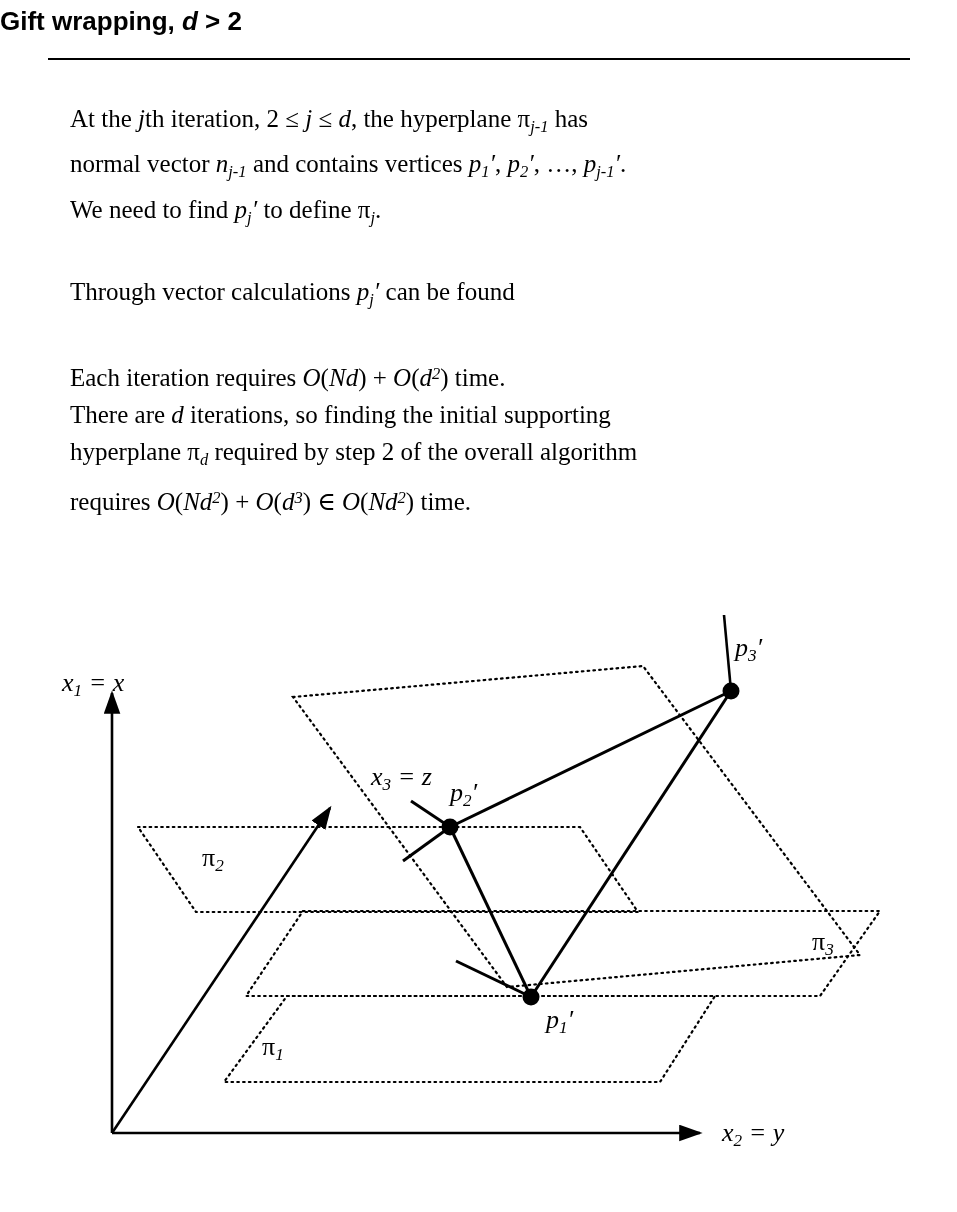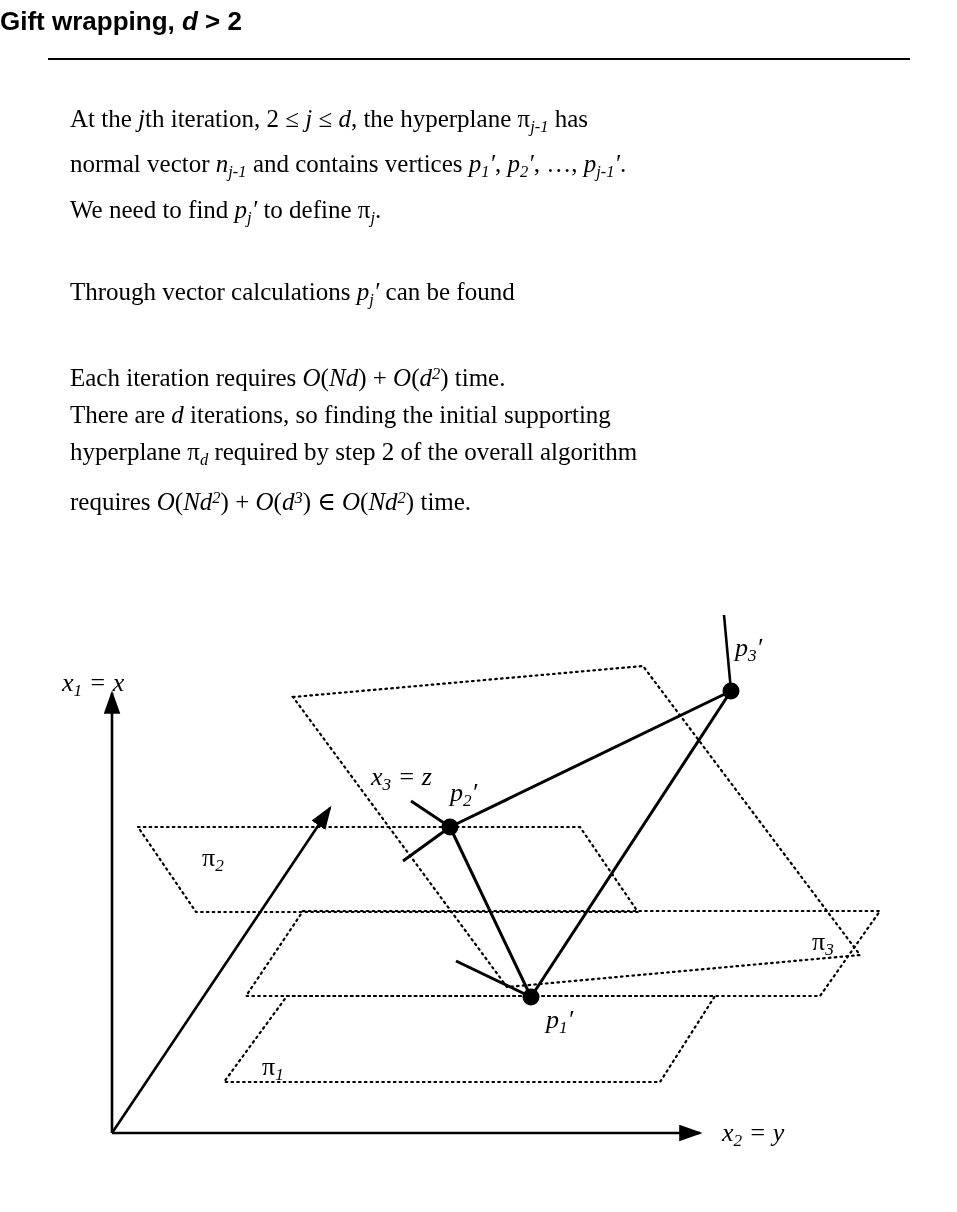--- a/index.html
+++ b/index.html
@@ -164,21 +164,21 @@
     <circle cx="450" cy="237" r="8.5" fill="#000000"></circle>
     <circle cx="731" cy="101" r="8.5" fill="#000000"></circle>
   </svg>
 
   <div class="dlabel" style="left:62px; top:78px;"><i class="mi">x</i><span class="sub">1</span><i class="mi"> = x</i></div>
 
   <div class="dlabel" style="left:722px; top:528px;"><i class="mi">x</i><span class="sub">2</span><i class="mi"> = y</i></div>
 
   <div class="dlabel" style="left:327px; top:172px;margin-left:44px;"><i class="mi">x</i><span class="sub">3</span><i class="mi"> = z</i></div>
 
-  <div class="dlabel" style="left:262px; top:442px;margin-top:20px;"><span>π</span><span class="sub">1</span></div>
+  <div class="dlabel" style="left:262px; top:442px;"><span>π</span><span class="sub">1</span></div>
 
   <div class="dlabel" style="left:202px; top:253px;"><span>π</span><span class="sub">2</span></div>
 
   <div class="dlabel" style="left:812px; top:337px;"><span>π</span><span class="sub">3</span></div>
 
   <div class="dlabel" style="left:535px; top:415px;margin-left:11px;"><i class="mi">p</i><span class="sub">1</span><i class="prime">′</i></div>
 
   <div class="dlabel" style="left:450px; top:188px;"><i class="mi">p</i><span class="sub">2</span><i class="prime">′</i></div>
 
   <div class="dlabel" style="left:735px; top:43px;"><i class="mi">p</i><span class="sub">3</span><i class="prime">′</i></div>

